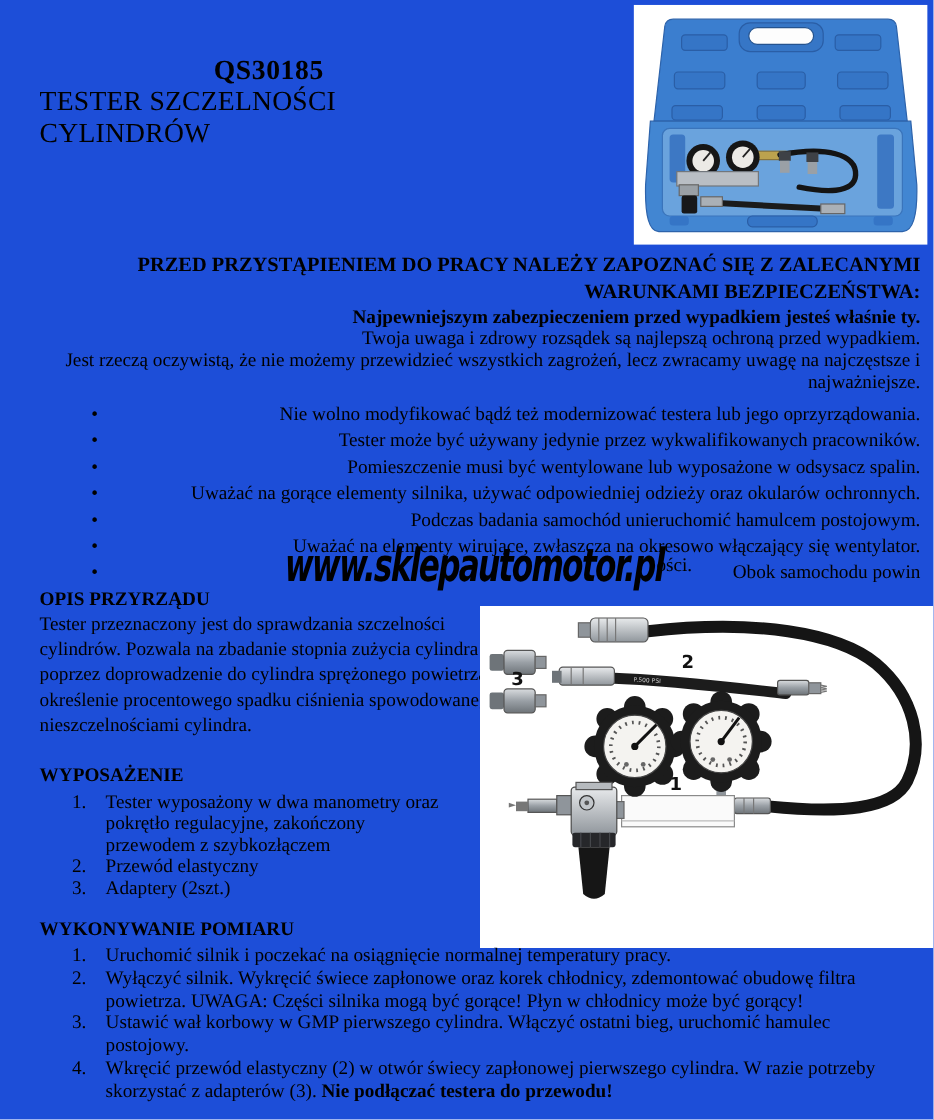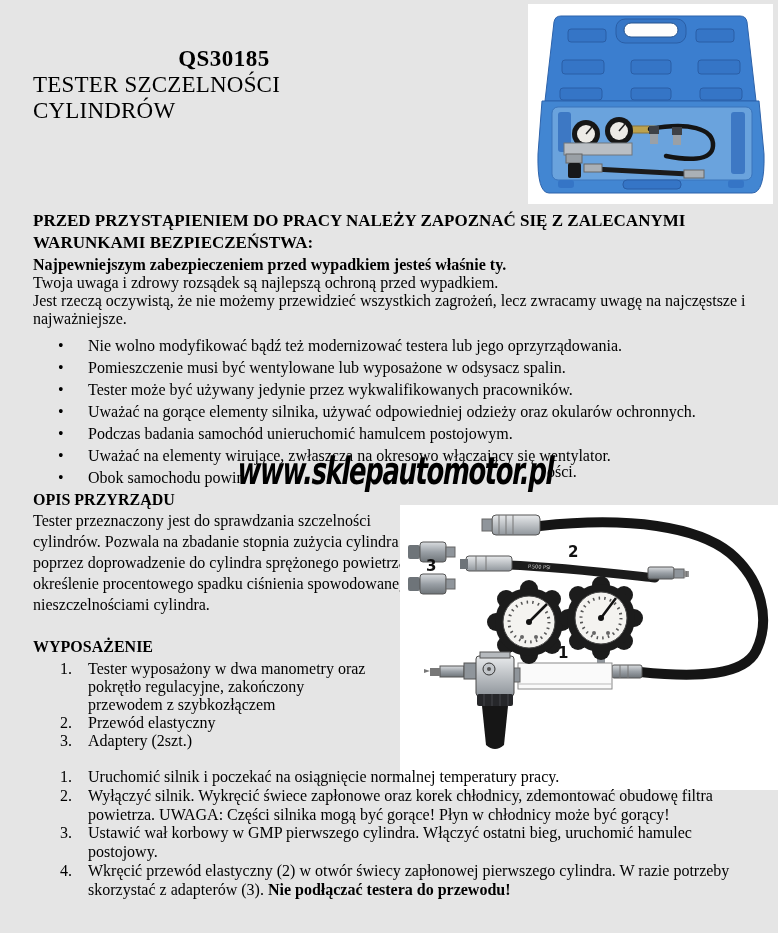--- a/index.html
+++ b/index.html
@@ -1,23 +1,23 @@
 <!DOCTYPE html>
 <html><head>
 <meta charset="utf-8">
 <style>
   html,body{margin:0;padding:0;background:#fff;}
-  .page{position:relative;width:778px;height:933px;background:#e5e5e5;overflow:hidden;
+  .page{position:relative;width:778px;height:933px;background:#1d4ed8;overflow:hidden;
         font-family:"Liberation Serif",serif;color:#000;}
   
   .title-block{position:absolute;left:33px;top:46px;width:382px;}
   .model{font-size:23px;font-weight:bold;text-align:center;line-height:26px;letter-spacing:.5px;}
   .doc-title{font-size:23px;font-weight:normal;line-height:26px;letter-spacing:.2px;}
   
-  .safety{position:absolute;left:33px;top:210px;width:716px;}
+  .safety{position:absolute;left:51px;top:210px;width:716px;text-align:right;}
   .safety-heading{font-size:17px;font-weight:bold;line-height:22px;margin:0;}
   .safety-bold{font-size:16px;font-weight:bold;line-height:18px;margin:2px 0 0 0;}
   .safety-p{font-size:16px;line-height:18px;margin:0;}
   ul.safety-list{list-style:none;margin:7px 0 16px 0;padding:0;}
   ul.safety-list li{position:relative;padding-left:55px;line-height:22px;font-size:16px;}
   ul.safety-list li::before{content:"\2022";position:absolute;left:25px;top:0;font-size:16px;}
   .partial-end{position:absolute;left:547px;top:463px;font-size:16px;}
   
   .watermark{position:absolute;left:238px;top:449px;font-family:"DejaVu Sans",sans-serif;
              font-weight:bold;font-style:italic;font-size:38px;letter-spacing:-2px;
@@ -108,22 +108,22 @@
     </g>
   </svg>
 
   <div class="safety">
     <p class="safety-heading">PRZED PRZYSTĄPIENIEM DO PRACY NALEŻY ZAPOZNAĆ SIĘ Z ZALECANYMI WARUNKAMI BEZPIECZEŃSTWA:</p>
     <p class="safety-bold">Najpewniejszym zabezpieczeniem przed wypadkiem jesteś właśnie ty.</p>
     <p class="safety-p">Twoja uwaga i zdrowy rozsądek są najlepszą ochroną przed wypadkiem.</p>
     <p class="safety-p">Jest rzeczą oczywistą, że nie możemy przewidzieć wszystkich zagrożeń, lecz zwracamy uwagę na najczęstsze i najważniejsze.</p>
     <ul class="safety-list">
       <li>Nie wolno modyfikować bądź też modernizować testera lub jego oprzyrządowania.</li>
+      <li>Tester może być używany jedynie przez wykwalifikowanych pracowników.</li>
       <li>Pomieszczenie musi być wentylowane lub wyposażone w odsysacz spalin.</li>
-      <li>Tester może być używany jedynie przez wykwalifikowanych pracowników.</li>
       <li>Uważać na gorące elementy silnika, używać odpowiedniej odzieży oraz okularów ochronnych.</li>
       <li>Podczas badania samochód unieruchomić hamulcem postojowym.</li>
       <li>Uważać na elementy wirujące, zwłaszcza na okresowo włączający się wentylator.</li>
       <li>Obok samochodu powin</li>
     </ul>
   </div>
   <span class="partial-end">ości.</span>
 
   <div class="watermark">www.sklepautomotor.pl</div>
 
@@ -260,20 +260,21 @@
         <span class="itxt">Przewód elastyczny</span>
       </div>
       <div class="numrow">
         <span class="no">3.</span>
         <span class="itxt">Adaptery (2szt.)</span>
       </div>
     </div>
   </div>
 
   <div class="pomiar">
+    <p class="sec-heading">WYKONYWANIE POMIARU</p>
     <div class="numlist">
       <div class="numrow">
         <span class="no">1.</span>
         <span class="itxt"><span>Uruchomić silnik i poczekać na osiągnięcie normalnej temperatury pracy.</span><b></b></span>
       </div>
       <div class="numrow">
         <span class="no">2.</span>
         <span class="itxt"><span>Wyłączyć silnik. Wykręcić świece zapłonowe oraz korek chłodnicy, zdemontować obudowę filtra powietrza. UWAGA: Części silnika mogą być gorące! Płyn w chłodnicy może być gorący!</span><b></b></span>
       </div>
       <div class="numrow">

